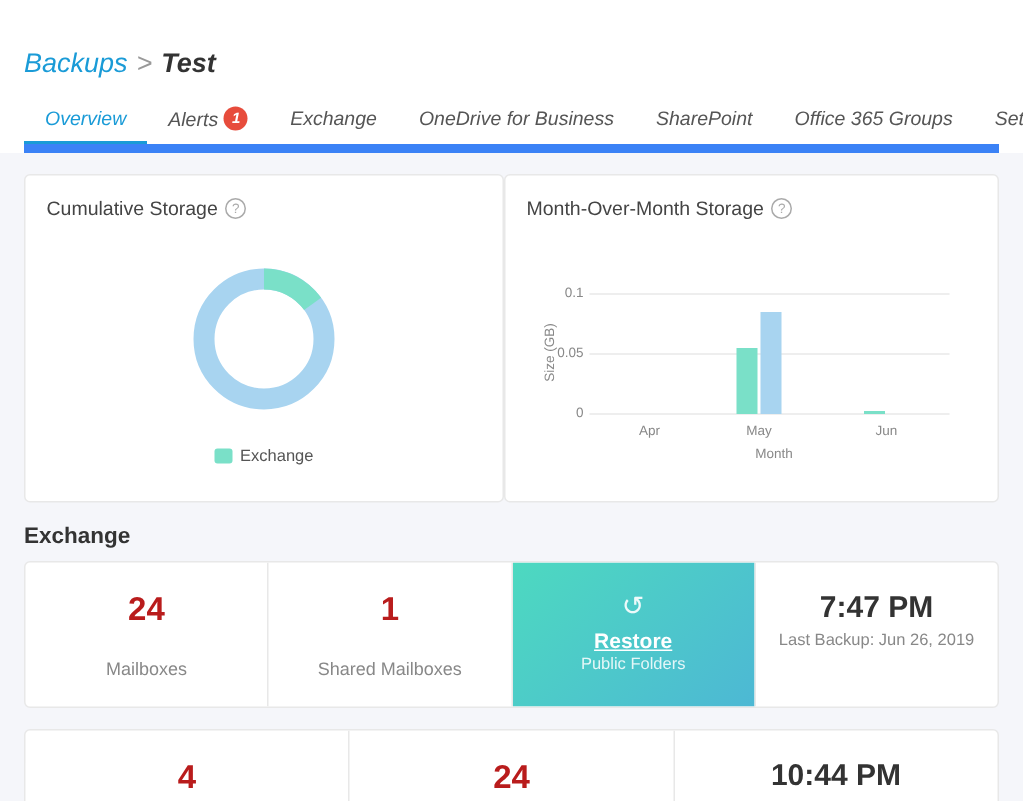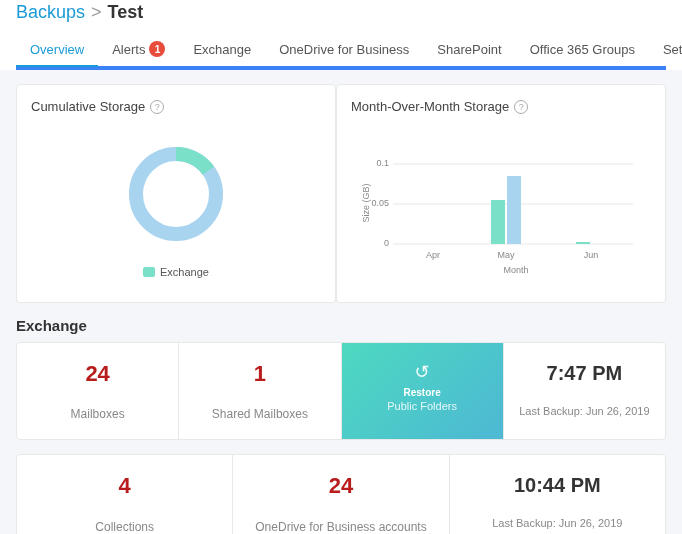--- a/index.html
+++ b/index.html
@@ -1,27 +1,27 @@
 <!DOCTYPE html>
 <html><head>
   <meta charset="utf-8">
   <style>
     * { box-sizing: border-box; margin: 0; padding: 0; }
     body { font-family: -apple-system, BlinkMacSystemFont, 'Segoe UI', Arial, sans-serif; background: #f5f6fa; font-size: 13px; color: #333; }
     .page { width: 682px; min-height: 534px; background: #fff; }
     
     
-    .header { padding: 2px 16px 0; background: #fff; }
+    .header { padding: 32px 16px 0; background: #fff; font-style: italic; }
     .breadcrumb { display: flex; align-items: center; gap: 6px; margin-bottom: 10px; }
     .breadcrumb-backups { color: #1a9bd7; font-size: 18px; font-weight: 500; cursor: pointer; }
     .breadcrumb-sep { color: #999; font-size: 18px; }
     .breadcrumb-current { color: #333; font-size: 18px; font-weight: 600; }
     
     
-    .tabs { display: flex; align-items: flex-end; gap: 0; border-bottom: 4px solid #3b82f6; }
+    .tabs { display: flex; align-items: flex-start; gap: 0; border-bottom: 6px solid #3b82f6; }
     .tab { padding: 8px 14px; font-size: 13px; color: #555; cursor: pointer; border-bottom: 2px solid transparent; margin-bottom: -1px; white-space: nowrap; }
     .tab.active { color: #1a9bd7; border-bottom-color: #1a9bd7; font-weight: 500; }
     .tab-alerts { display: flex; align-items: center; gap: 4px; }
     .alert-badge { background: #e74c3c; color: #fff; border-radius: 50%; width: 16px; height: 16px; display: flex; align-items: center; justify-content: center; font-size: 10px; font-weight: bold; }
     
     
     .content { padding: 14px 16px; background: #f5f6fa; }
     
     
     .charts-row { display: flex; margin-bottom: 14px; }
@@ -49,25 +49,25 @@
     
     .stats-card { background: #fff; border: 1px solid #e8e8e8; border-radius: 4px; display: flex; margin-bottom: 14px; overflow: hidden; }
     .stat-cell { flex: 1; padding: 18px 14px; text-align: center; border-right: 1px solid #e8e8e8; }
     .stat-cell:last-child { border-right: none; }
     .stat-value { font-size: 22px; font-weight: 600; color: #b91c1c; line-height: 1.2; }
     .stat-label { font-size: 12px; color: #888; margin-top: 20px; }
     
     
     .stat-cell.restore-cell { background: linear-gradient(135deg, #4dd9c0, #4db8d4); position: relative; cursor: pointer; }
     .restore-icon { font-size: 18px; color: rgba(255,255,255,0.9); margin-bottom: 4px; }
-    .restore-label { font-size: 10px; font-weight: 600; color: #fff; }
+    .restore-label { font-size: 14px; font-weight: 600; color: #fff; text-decoration: underline; }
     .restore-sublabel { font-size: 11px; color: rgba(255,255,255,0.85); margin-top: 2px; }
     
     .stat-value-time { font-size: 20px; font-weight: 600; color: #333; line-height: 1.2; }
-    .stat-label-time { font-size: 11px; color: #888; margin-top: 20px; }
+    .stat-label-time { font-size: 11px; color: #888; margin-top: 4px; }
 
     .section-block { margin-bottom: 14px; }
   </style>
 </head>
 <body>
 
 <div class="page">
   <div class="header">
     <div class="breadcrumb">
       <span class="breadcrumb-backups">Backups</span>

